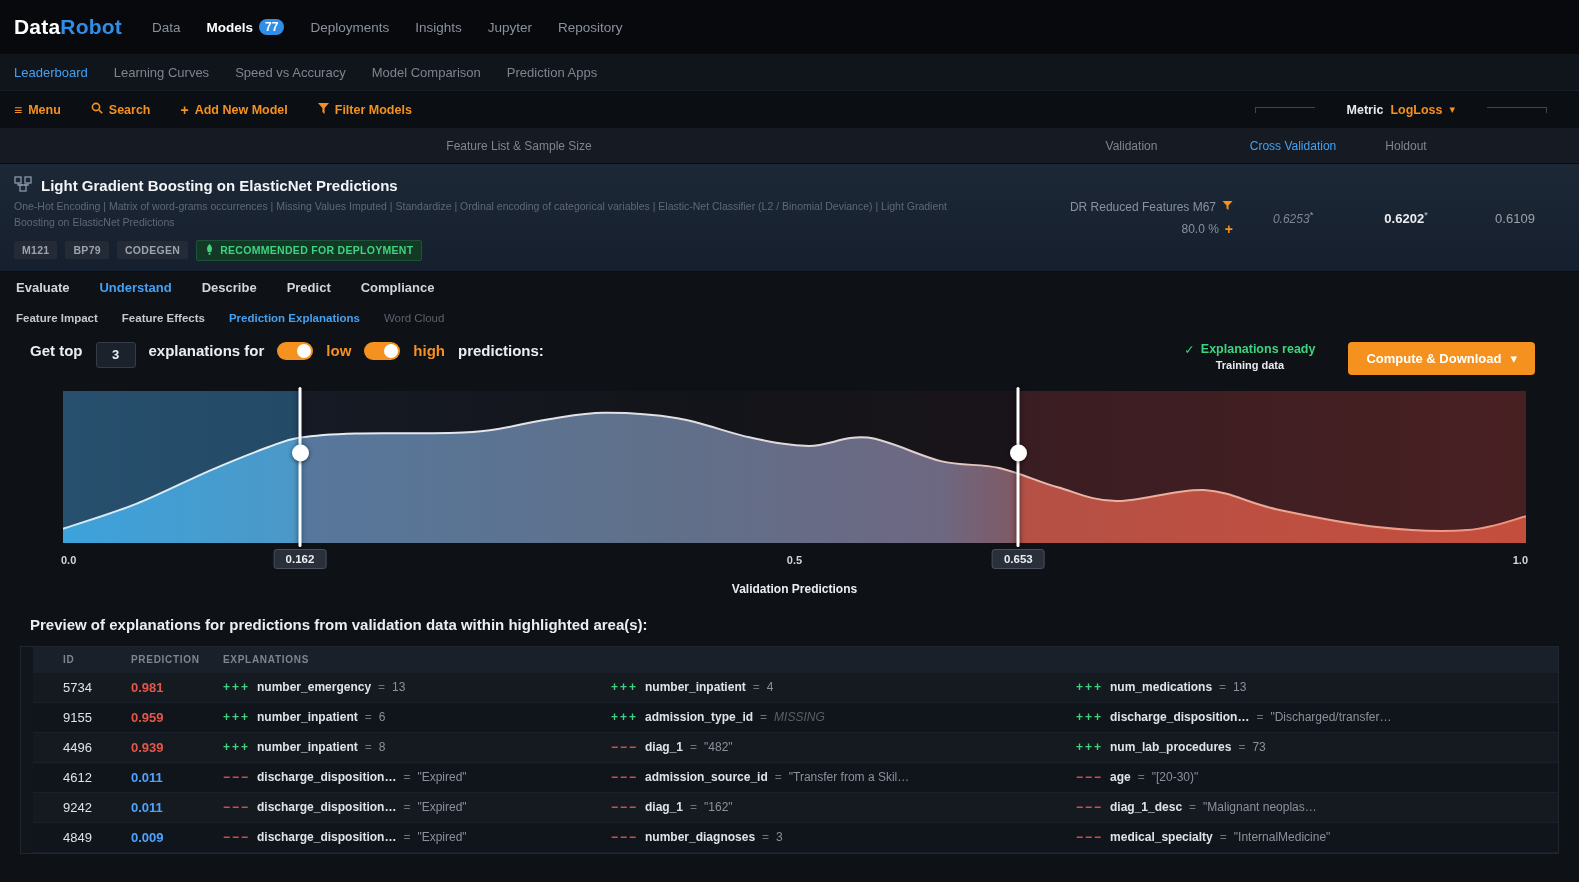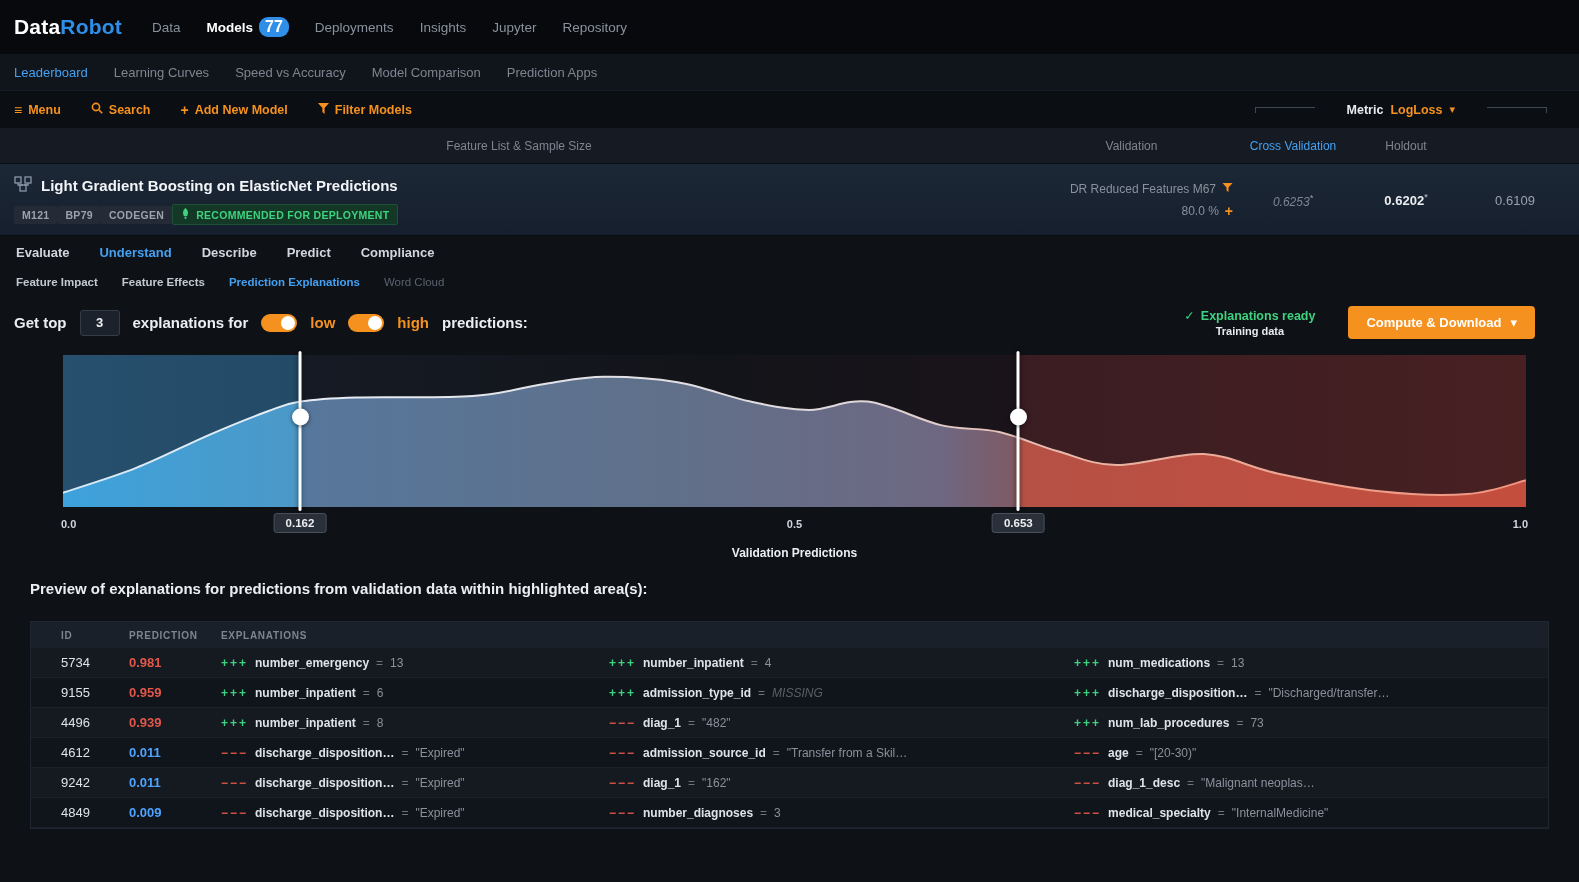--- a/index.html
+++ b/index.html
@@ -12,21 +12,21 @@
   }
   [data-interactable="true"] { cursor:pointer; }
 
   
   .topnav { height:54px; background:#07090d; display:flex; align-items:center; padding:0 14px; gap:30px; }
   .logo { font-size:21px; font-weight:bold; letter-spacing:.2px; white-space:nowrap; }
   .logo .p1 { color:#ffffff; } .logo .p2 { color:#2f8fe8; }
   .mainnav { display:flex; align-items:center; gap:26px; font-size:13.5px; color:#8a919c; }
   .mainnav .item { display:flex; align-items:center; }
   .mainnav .item.active { color:#ffffff; font-weight:bold; }
-  .count-badge { background:#2f8fe8; color:#fff; font-size:16px; font-weight:bold; border-radius:9px; padding:1px 6px; margin-left:6px; }
+  .count-badge { background:#2f8fe8; color:#fff; font-size:12px; font-weight:bold; border-radius:9px; padding:1px 6px; margin-left:6px; }
 
   
   .subnav { height:37px; background:#10141b; border-bottom:1px solid #181d25; display:flex; align-items:center; gap:26px; padding:0 14px; font-size:13px; color:#7d8590; }
   .subnav .item.active { color:var(--blue); }
 
   
   .toolbar { height:37px; background:#0b0e13; display:flex; align-items:center; padding:0 14px 0 14px; gap:30px; }
   .tool { color:var(--orange); font-size:12.5px; font-weight:bold; display:flex; align-items:center; gap:6px; white-space:nowrap; }
   .tool .glyph { font-size:14px; line-height:1; }
   .toolbar .spacer { flex:1; }
@@ -44,42 +44,42 @@
   .lb-header { height:36px; background:#161b23; border-bottom:1px solid #090c10; padding:0 14px; color:#7d8590; font-size:12px; }
   .lb-header .first { display:flex; align-items:center; gap:12px; }
   .checkbox { width:14px; height:14px; border:1.5px solid #59636f; border-radius:3px; background:transparent; }
   .lb-header .c { text-align:center; white-space:nowrap; }
   .lb-header .cv { color:var(--blue); font-weight:normal; }
 
   .model-row { background:linear-gradient(180deg,#1d2837,#151f2d); border-bottom:1px solid #090c10; padding:12px 14px 10px; }
   .m-title-line { display:flex; align-items:center; gap:9px; }
   .m-title { font-size:15px; font-weight:bold; color:#f2f4f7; }
   .m-desc { margin-top:4px; max-width:950px; color:#5f6874; font-size:10.5px; line-height:1.5; }
-  .m-tags { margin-top:9px; display:flex; align-items:center; gap:0; }
+  .m-tags { margin-top:9px; display:flex; align-items:center; gap:8px; }
   .chip { background:#242b36; border-radius:2px; padding:3px 8px; font-size:10.5px; font-weight:bold; color:#9aa3ae; letter-spacing:.3px; }
   .chip.reco { background:#133826; color:var(--green); display:flex; align-items:center; gap:6px; border:1px solid #1e5238; }
   .feat-col { display:flex; flex-direction:column; align-items:flex-end; gap:7px; font-size:12px; color:#8a919c; padding-right:6px; }
   .feat-line { display:flex; align-items:center; gap:6px; white-space:nowrap; }
   .samp-line { display:flex; align-items:center; gap:6px; }
   .plus-glyph { color:var(--orange); font-weight:bold; font-size:14px; }
   .score { text-align:center; font-size:13px; }
   .score sup { font-size:9px; color:#9aa3ae; }
   .score.val { color:#7d8590; font-style:italic; }
   .score.cvv { color:#eceef1; font-weight:bold; }
   .score.hold { color:#9aa1aa; }
 
   
   .tabs { display:flex; align-items:center; gap:30px; padding:0 16px; height:32px; font-size:13px; font-weight:bold; color:#d2d6dc; }
   .tabs .tab.active { color:var(--blue); }
   .subtabs { display:flex; align-items:center; gap:24px; padding:0 16px; height:28px; font-size:11.5px; font-weight:bold; color:#c3c8cf; }
   .subtabs .stab.active { color:var(--blue); }
   .subtabs .stab.disabled { color:#5a626d; font-weight:normal; }
 
   
-  .controls { display:flex; align-items:center; gap:13px; padding:10px 44px 2px 14px; }
+  .controls { display:flex; align-items:flex-start; gap:13px; padding:10px 44px 2px 30px; }
   .controls .txt { font-size:15px; font-weight:bold; color:#eceef1; white-space:nowrap; }
   .count-input { width:40px; height:26px; background:#1c222b; border:1px solid #343c47; border-radius:3px; color:#eceef1; font-weight:bold; font-size:13px; text-align:center; font-family:inherit; }
   .toggle { width:36px; height:18px; border-radius:9px; background:var(--orange); position:relative; flex:none; }
   .toggle .knob { position:absolute; right:2px; top:2px; width:14px; height:14px; border-radius:50%; background:#fff; }
   .controls .hot { color:var(--orange); font-weight:bold; font-size:15px; }
   .status { margin-left:auto; text-align:center; margin-right:20px; }
   .status .line1 { color:var(--green); font-size:12.5px; font-weight:bold; display:flex; align-items:center; gap:6px; justify-content:center; }
   .status .line2 { color:#e8eaed; font-size:11px; margin-top:2px; font-weight:bold; }
   .compute-btn { background:var(--orange); border:none; border-radius:4px; color:#fff; font-weight:bold; font-size:13px; padding:9px 18px; display:flex; align-items:center; gap:9px; font-family:inherit; }
 
@@ -89,22 +89,22 @@
   .chart-wrap svg { position:absolute; inset:0; width:100%; height:100%; display:block; }
   .slider { position:absolute; top:-4px; height:160px; width:3px; background:#ffffff; border-radius:2px; transform:translateX(-50%); box-shadow:0 0 5px rgba(0,0,0,.65); }
   .slider .knob { position:absolute; top:66px; left:50%; transform:translate(-50%,-50%); width:17px; height:17px; border-radius:50%; background:#fff; box-shadow:0 1px 4px rgba(0,0,0,.55); }
   .axis-row { position:relative; height:28px; margin-top:6px; }
   .tick { position:absolute; top:5px; font-size:11px; font-weight:bold; color:#d2d6dc; }
   .tick.t0 { left:-2px; } .tick.t1 { left:50%; transform:translateX(-50%); } .tick.t2 { right:-2px; }
   .slider-label { position:absolute; top:0; transform:translateX(-50%); background:#2a303a; border:1px solid #49505c; border-radius:3px; padding:3px 11px; font-size:11.5px; font-weight:bold; color:#eceef1; }
   .axis-title { text-align:center; font-size:12px; font-weight:bold; color:#eceef1; margin-top:5px; }
 
   
-  .preview-title { font-size:15px; font-weight:bold; color:#eceef1; padding:20px 30px 24px; }
-  .xtable { margin:0 30px; background:#11151c; border:1px solid #20262f; }
+  .preview-title { font-size:15px; font-weight:bold; color:#eceef1; padding:20px 30px 13px; }
+  .xtable { margin:0 20px; background:#11151c; border:1px solid #20262f;padding-left:12px; }
   .tgrid { display:grid; grid-template-columns:68px 92px 388px 465px 1fr; align-items:center; padding-left:30px; }
   .thead { height:26px; background:#1a202a; color:#7d8590; font-size:10px; font-weight:bold; letter-spacing:.7px; }
   .trow { height:30px; border-bottom:1px solid #1b212a; }
   .trow:nth-child(odd) { background:#151a21; }
   .trow:nth-child(even) { background:#10141b; }
   .rid { color:#dfe3e8; font-size:13px; }
   .pred { font-size:13px; font-weight:bold; }
   .pred.high { color:var(--red); }
   .pred.low  { color:var(--pred-blue); }
   .expl { display:flex; align-items:baseline; gap:7px; white-space:nowrap; overflow:hidden; }
@@ -190,20 +190,21 @@
     <div>
       <div class="m-title-line">
         <span data-interactable="false"><svg width="18" height="16" viewBox="0 0 18 16" fill="none" stroke="#8a96a6" stroke-width="1.3">
               <rect x="1" y="1" width="6" height="6"></rect>
               <rect x="11" y="1" width="6" height="6"></rect>
               <rect x="6" y="9" width="6" height="6"></rect>
               <path d="M4 7v2h5m5-2v2h-4"></path>
             </svg></span>
         <span class="m-title" data-interactable="false">Light Gradient Boosting on ElasticNet Predictions</span>
       </div>
+      <div class="m-desc" data-interactable="false">One-Hot Encoding | Matrix of word-grams occurrences | Missing Values Imputed | Standardize | Ordinal encoding of categorical variables | Elastic-Net Classifier (L2 / Binomial Deviance) | Light Gradient Boosting on ElasticNet Predictions</div>
       <div class="m-tags">
         <span class="chip" data-interactable="false">M121</span>
         <span class="chip" data-interactable="false">BP79</span>
         <span class="chip" data-interactable="false">CODEGEN</span>
         <span class="chip reco" data-interactable="false">
           <span data-interactable="false"><svg width="9" height="11" viewBox="0 0 9 11" fill="currentColor">
                 <path d="M4.5 0C6 1.2 7 3 7 5l-.8 3H2.8L2 5c0-2 1-3.8 2.5-5z"></path>
                 <rect x="3.6" y="8.6" width="1.8" height="2.2"></rect>
               </svg></span>
           <span data-interactable="false">RECOMMENDED FOR DEPLOYMENT</span>

